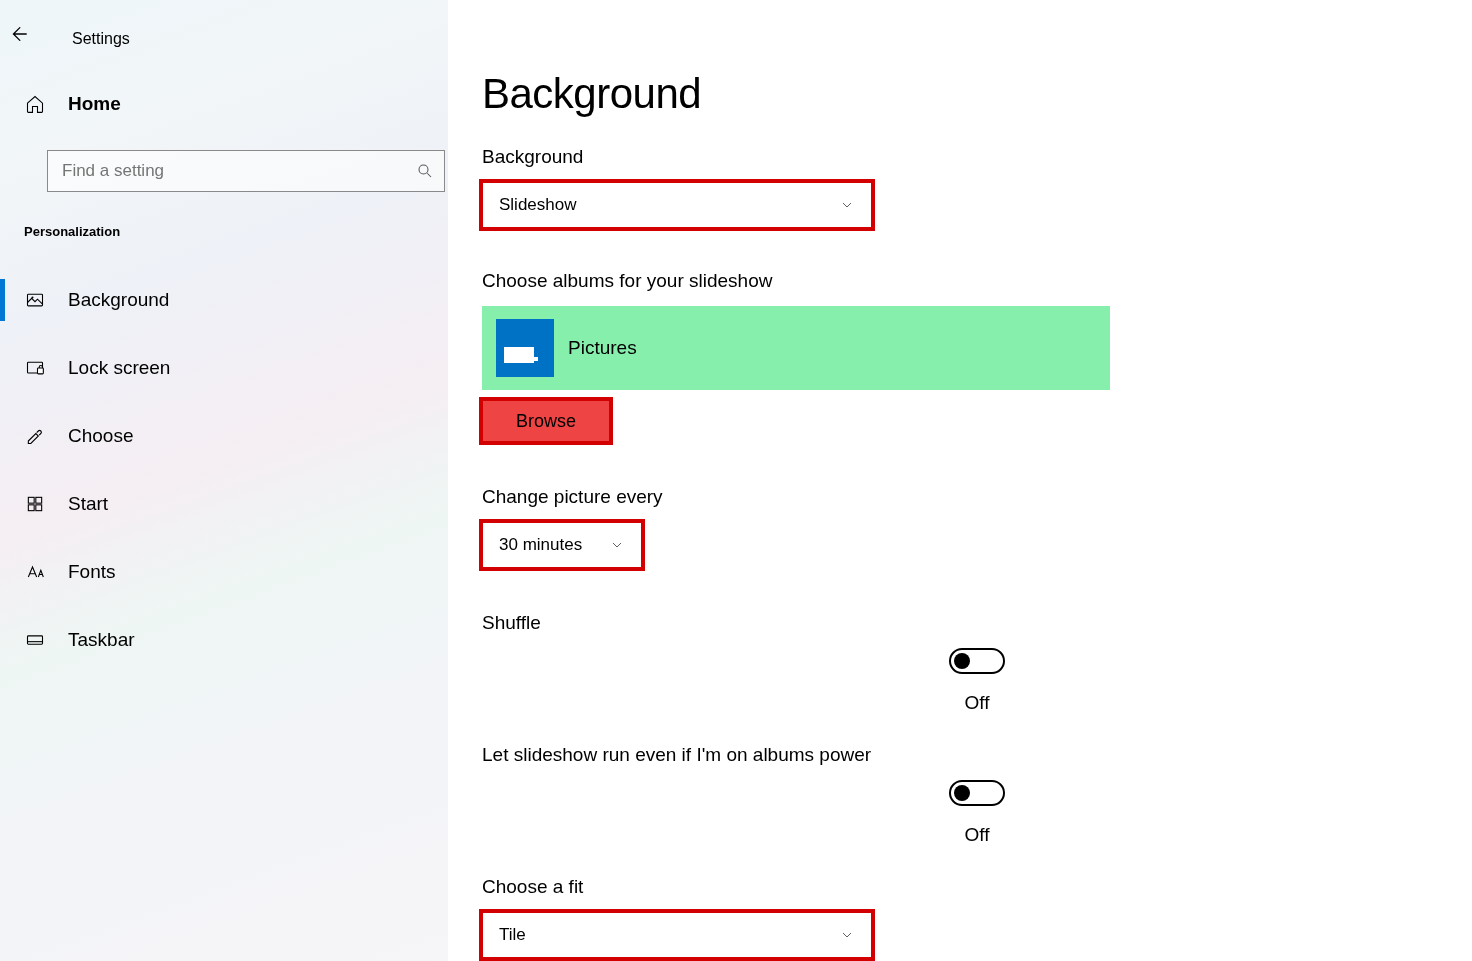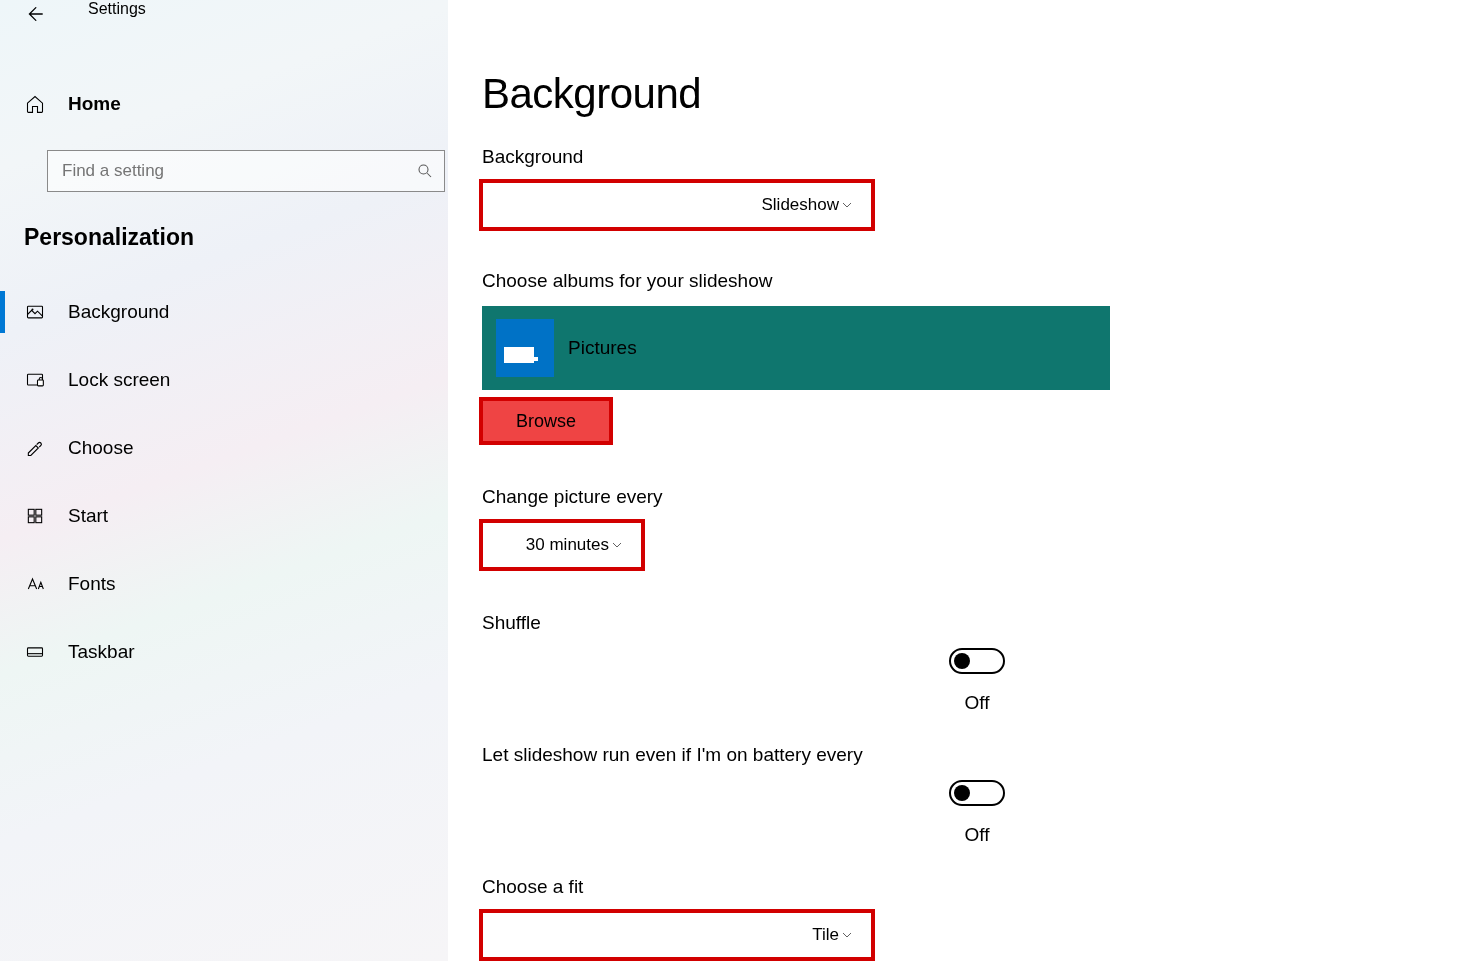--- a/index.html
+++ b/index.html
@@ -16,23 +16,23 @@
   .sidebar {
     width: 448px;
     height: 100%;
     background: linear-gradient(160deg,
       #eef6f9 0%, #f2f6f8 15%, #eef1f7 30%,
       #f5eef3 48%, #eef6f4 60%, #f2f4f8 75%, #f6f5f7 100%);
     position: relative;
   }
   .sidebar-header {
     display: flex;
-    align-items: flex-start;
+    align-items: flex-end;
     height: 48px;
-    padding-left: 20px;
+    padding-left: 4px;
     gap: 40px;
   }
   .back-btn {
     width: 28px; height: 28px;
     display:flex; align-items:center; justify-content:center;
     cursor:pointer;
   }
   .app-title { font-size: 16px; font-weight: 400; }
   .home-row {
     display: flex; align-items: center;
@@ -53,21 +53,21 @@
     border: 1.5px solid #8a8a8a;
     background: rgba(255,255,255,0.55);
     display: flex; align-items: center;
     padding: 0 10px 0 14px;
   }
   .search-box input {
     flex:1; border:none; outline:none; background:transparent;
     font-size: 17px; color:#555; font-family:inherit;
   }
   .category-title {
-    font-size: 23px; font-weight: 600;
+    font-size: 13px; font-weight: 600;
     margin: 32px 0 0 24px;
   }
   .nav-list { margin-top: 34px; }
   .nav-item {
     display: flex; align-items: center;
     height: 54px;
     padding-left: 24px;
     gap: 22px;
     cursor:pointer;
     position: relative;
@@ -91,33 +91,33 @@
   }
   .section-label {
     font-size: 19px; font-weight: 400;
     margin-bottom: 14px;
     display:block;
   }
   .dropdown {
     height: 46px;
     border: 1.5px solid #888;
     background:#fff;
-    display:flex; align-items:center; justify-content:flex-end;
+    display:flex; align-items:center; justify-content:space-between;
     padding: 0 16px;
     cursor:pointer;
     font-size: 17px;
   }
   .red-outline { outline: 4px solid #d20000; outline-offset: -1px; }
   .dropdown .chev { stroke:#666; }
   .bg-dropdown { width: 390px; margin-bottom: 42px; }
   .interval-dropdown { width: 160px; margin-bottom: 44px;}
   .fit-dropdown { width: 390px; }
   .album-card {
     width: 628px; height: 84px;
-    background:#0f766e;
+    background:#86efac;
     display:flex; align-items:center;
     padding-left: 14px;
     gap: 14px;
     margin-bottom: 10px;
   }
   .album-thumb {
     width: 58px; height: 58px;
     background:#0072c6;
     display:flex; align-items:flex-end; justify-content:flex-start;
     padding: 4px;
@@ -289,21 +289,21 @@
 
   <div class="group">
     <span class="section-label">Shuffle</span>
     <div class="toggle-row">
       <div class="toggle"></div>
       <span class="toggle-label">Off</span>
     </div>
   </div>
 
   <div class="group">
-    <span class="section-label">Let slideshow run even if I'm on battery every</span>
+    <span class="section-label">Let slideshow run even if I'm on albums power</span>
     <div class="toggle-row">
       <div class="toggle"></div>
       <span class="toggle-label">Off</span>
     </div>
   </div>
 
   <div class="group">
     <span class="section-label">Choose a fit</span>
     <div class="dropdown fit-dropdown red-outline">
       <span>Tile</span>

